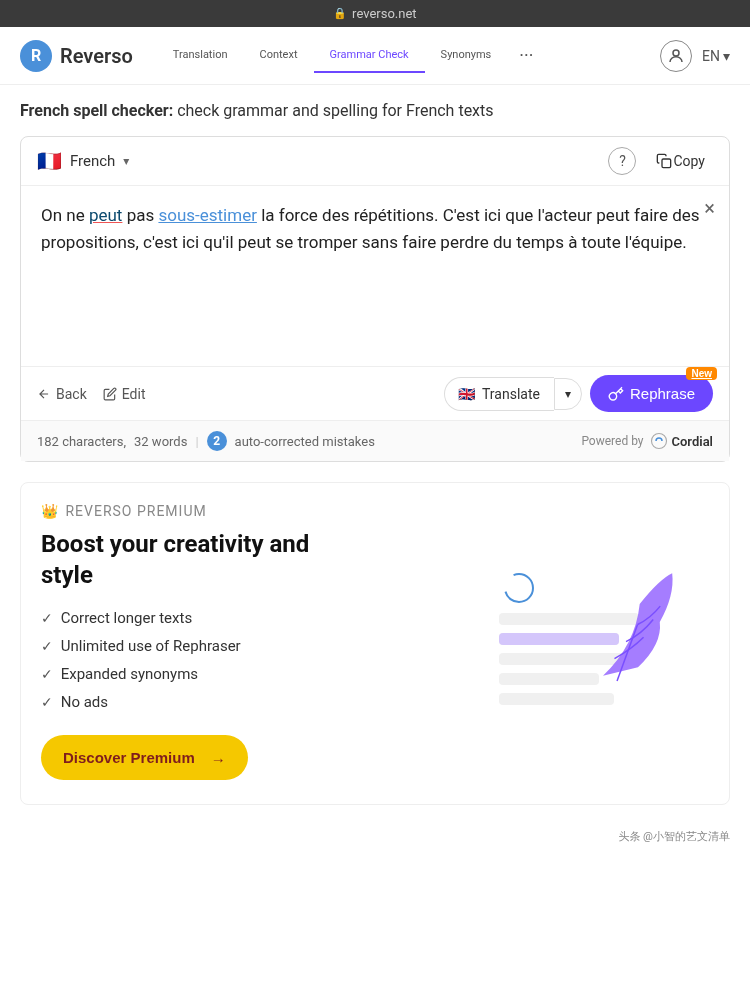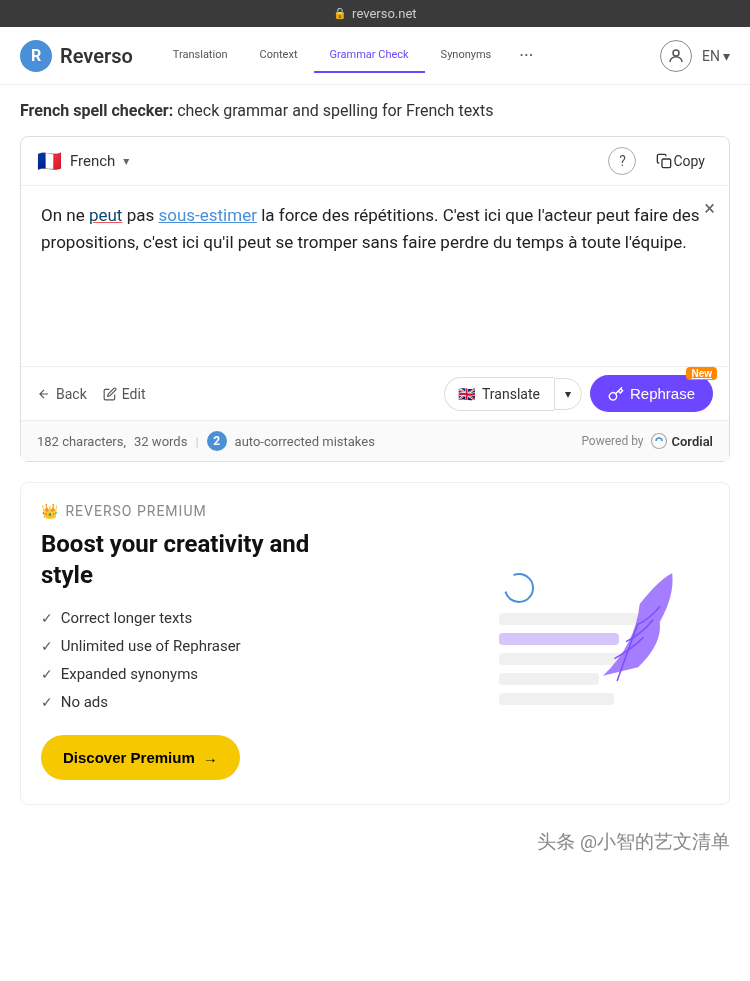--- a/index.html
+++ b/index.html
@@ -351,23 +351,23 @@
       margin-bottom: 10px;
       display: flex;
       align-items: center;
       gap: 8px;
     }
     .check-icon { color: #555; font-size: 14px; }
 
     .discover-btn {
       display: inline-flex;
       align-items: center;
-      gap: 8px;
+      gap: 16px;
       background: #f5c800;
-      color: #000000;
+      color: #7f1d1d;
       font-weight: 700;
       font-size: 15px;
       padding: 14px 22px;
       border-radius: 25px;
       cursor: pointer;
       border: none;
     }
 
     
     .illustration {
@@ -403,21 +403,21 @@
       font-size: 12px;
       color: #333;
       cursor: pointer;
       background: #fff;
     }
 
     
     .footer-attr {
       text-align: right;
       padding: 8px 20px 4px;
-      font-size: 19px;
+      font-size: 11px;
       color: #888;
     }
   </style>
 </head>
 <body>
 
 <div class="url-bar">
   <span class="lock-icon">🔒</span>
   <span>reverso.net</span>
 </div>

